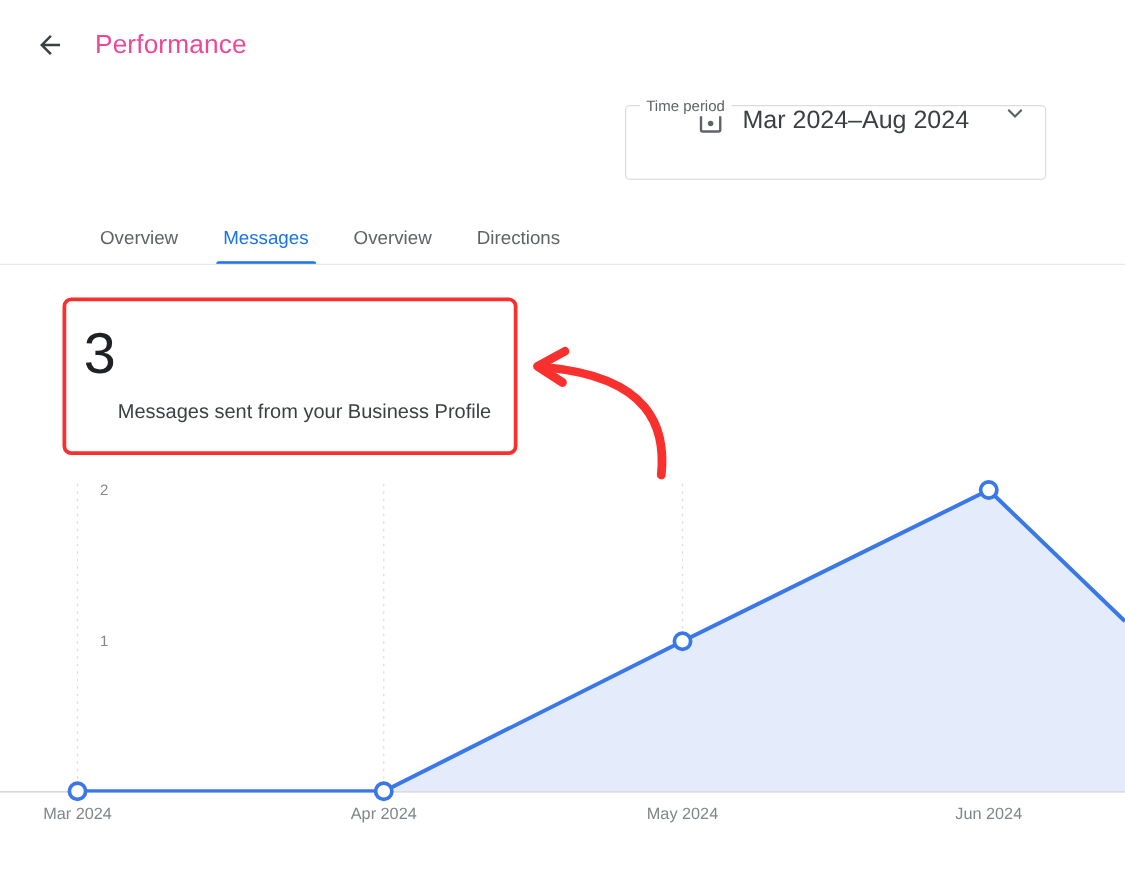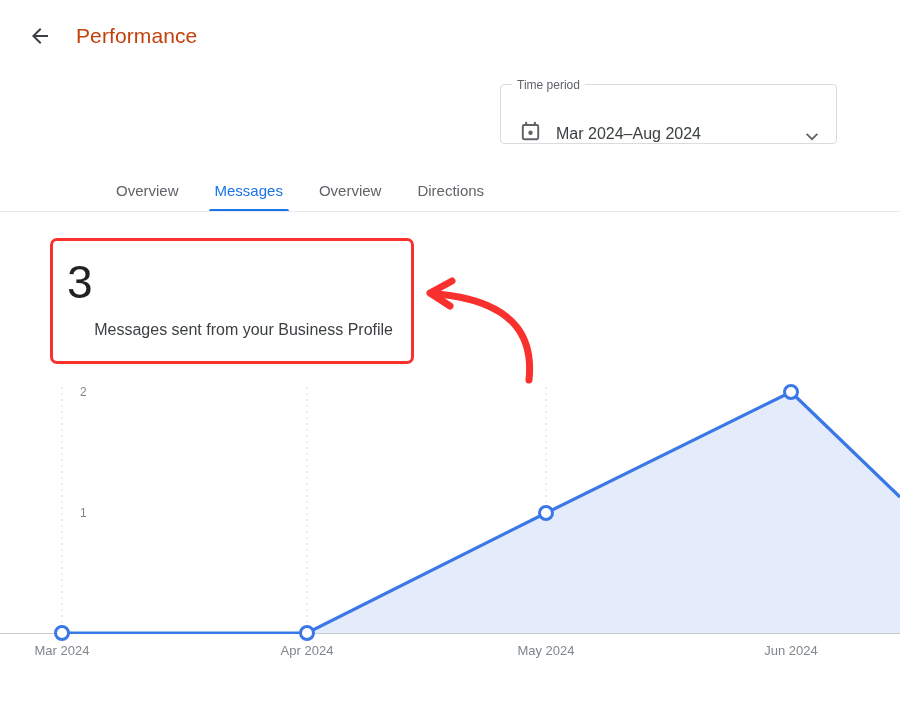--- a/index.html
+++ b/index.html
@@ -39,39 +39,40 @@
     background: transparent;
     padding: 0;
     cursor: pointer;
     border-radius: 50%;
   }
   .back-btn svg { display: block; }
   .page-title {
     margin-left: 16px;
     font-size: 21px;
     font-weight: 400;
-    color: #c2410c;
+    color: #ec4899;
     letter-spacing: 0.1px;
     white-space: nowrap;
   }
 
   
   .timeperiod {
     position: absolute;
     left: 500px;
     top: 84px;
     width: 337px;
     height: 60px;
     box-sizing: border-box;
     border: 1px solid #dadce0;
     border-radius: 4px;
     display: flex;
-    align-items: flex-end;
+    align-items: flex-start;
     cursor: pointer;
     background: #fff;
+    padding-left: 38px;
   }
   .timeperiod-legend {
     position: absolute;
     top: -8px;
     left: 11px;
     padding: 0 5px;
     background: #fff;
     font-size: 12px;
     color: #5f6368;
     line-height: 16px;
@@ -81,21 +82,21 @@
     margin-left: 17px;
     width: 24px;
     height: 24px;
     flex: 0 0 auto;
     display: flex;
     align-items: center;
     justify-content: center;
   }
   .tp-value {
     margin-left: 14px;
-    font-size: 16px;
+    font-size: 20px;
     color: #3c4043;
     white-space: nowrap;
     flex: 1 1 auto;
   }
   .tp-arrow {
     margin-right: 18px;
     width: 12px;
     height: 12px;
     flex: 0 0 auto;
     display: flex;
@@ -105,21 +106,21 @@
 
   
   .tabs {
     position: absolute;
     top: 168px;
     left: 0;
     width: 900px;
     height: 44px;
     display: flex;
     align-items: flex-start;
-    padding-left: 98px;
+    padding-left: 62px;
     box-sizing: border-box;
   }
   .tab {
     position: relative;
     height: 44px;
     display: flex;
     align-items: center;
     padding: 0 18px;
     font-size: 15px;
     color: #5f6368;

